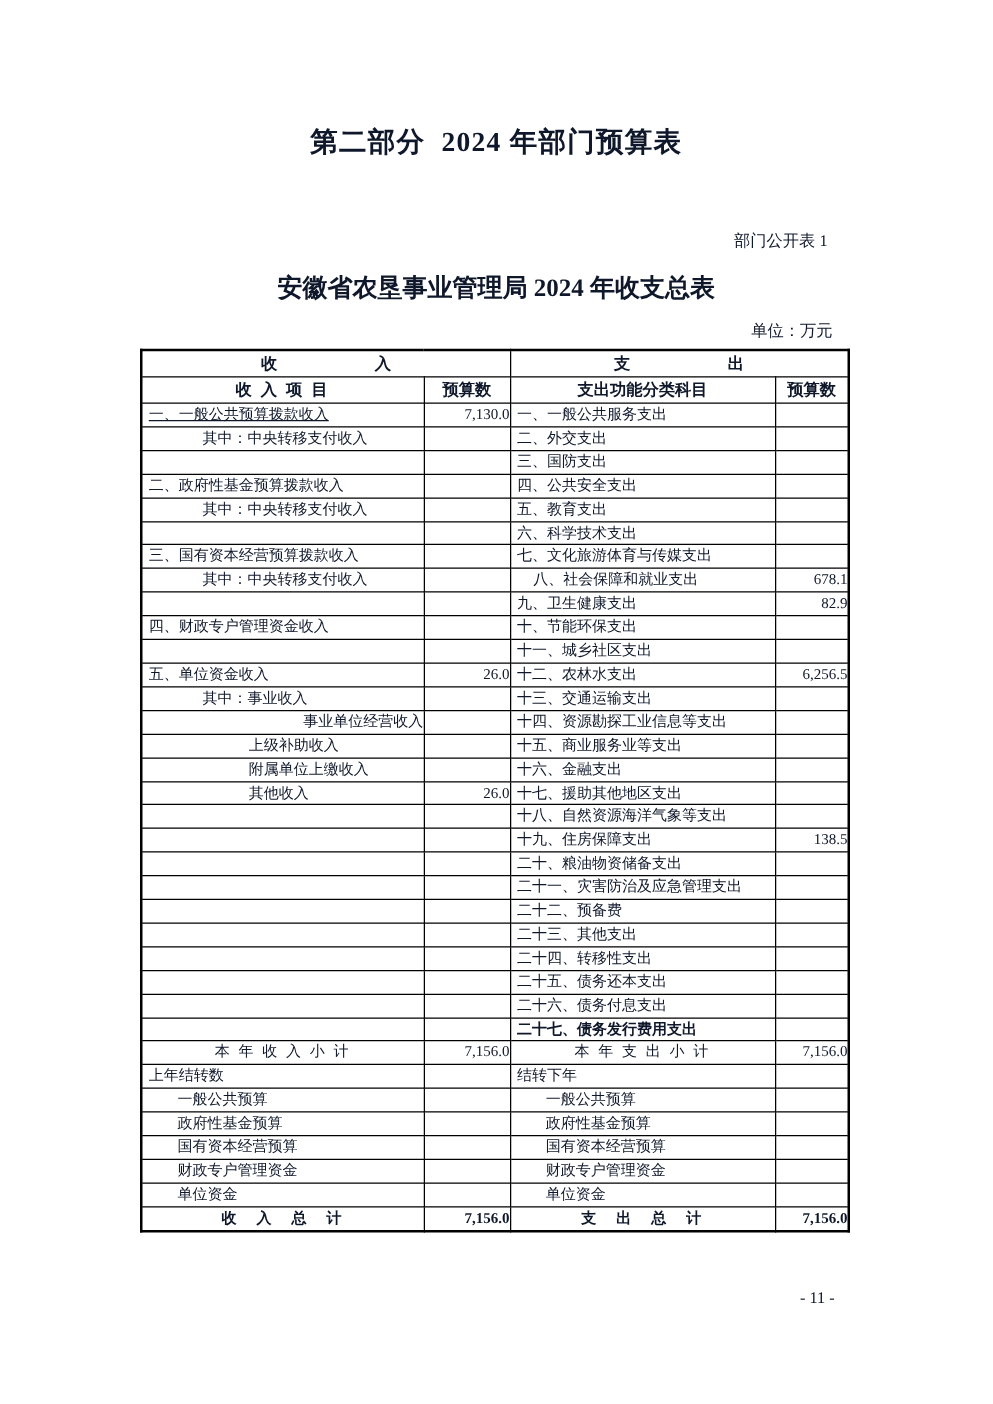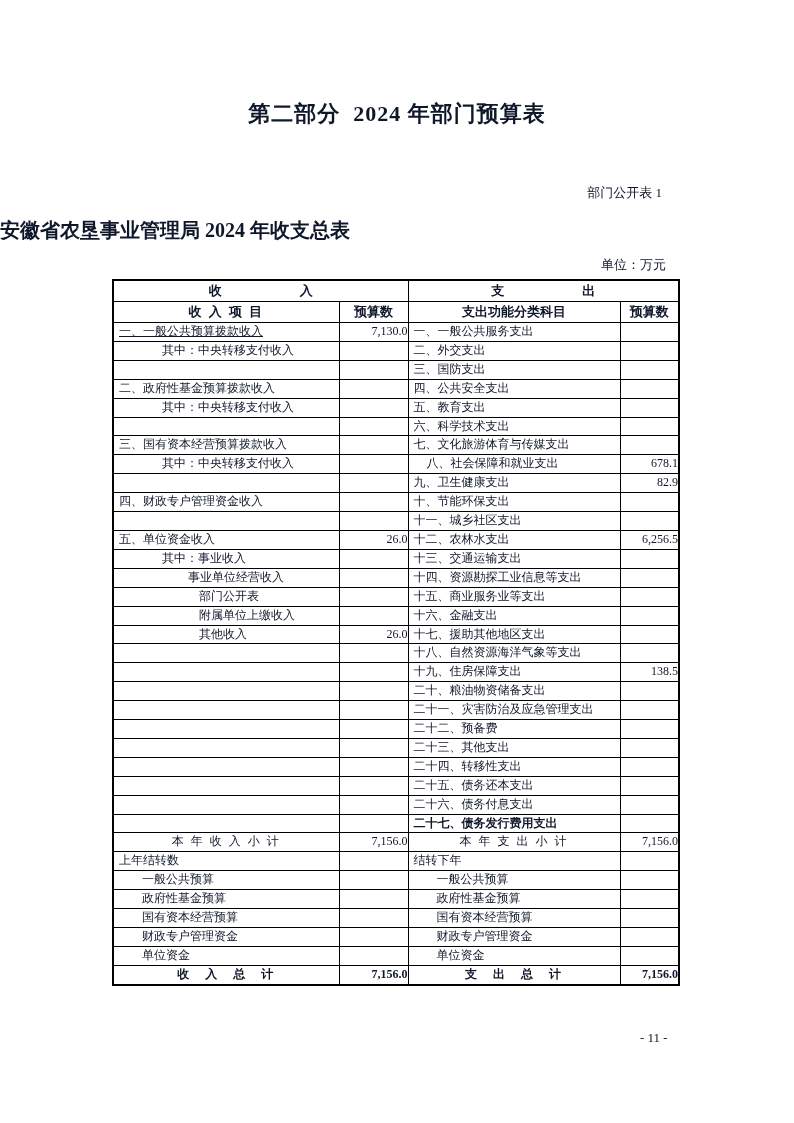--- a/index.html
+++ b/index.html
@@ -17,20 +17,21 @@
     font-size:22px; font-weight:bold; letter-spacing:1px;
     white-space:pre;
   }
   .table-label {
     position:absolute; top:184px; left:112px; width:566px;
     box-sizing:border-box; padding-right:16px;
     text-align:right; font-size:13px; white-space:pre;
   }
   .table-title {
     position:absolute; top:217px; left:0; width:100%;
+    text-align:center;
     font-size:20px; font-weight:bold; white-space:pre;
   }
   .unit-label {
     position:absolute; top:256px; left:112px; width:566px;
     box-sizing:border-box; padding-right:12px;
     text-align:right; font-size:13px; white-space:pre;
   }
   table.budget {
     position:absolute; top:279px; left:112px;
     width:566px; table-layout:fixed;
@@ -168,27 +169,27 @@
           <td class="item" style="padding-left: 5px;">十二、农林水支出</td>
           <td class="amount">6,256.5</td>
         </tr>
         <tr>
           <td class="item" style="padding-left: 48px;">其中：事业收入</td>
           <td class="amount"></td>
           <td class="item" style="padding-left: 5px;">十三、交通运输支出</td>
           <td class="amount"></td>
         </tr>
         <tr>
-          <td class="item" style="padding-left: 74px;">事业单位经营收入</td>
+          <td class="item" style="padding-left: 74px; text-align: right;">事业单位经营收入</td>
           <td class="amount"></td>
           <td class="item" style="padding-left: 5px;">十四、资源勘探工业信息等支出</td>
           <td class="amount"></td>
         </tr>
         <tr>
-          <td class="item" style="padding-left: 85px;">部门公开表</td>
+          <td class="item" style="padding-left: 85px;">上级补助收入</td>
           <td class="amount"></td>
           <td class="item" style="padding-left: 5px;">十五、商业服务业等支出</td>
           <td class="amount"></td>
         </tr>
         <tr>
           <td class="item" style="padding-left: 85px;">附属单位上缴收入</td>
           <td class="amount"></td>
           <td class="item" style="padding-left: 5px;">十六、金融支出</td>
           <td class="amount"></td>
         </tr>

